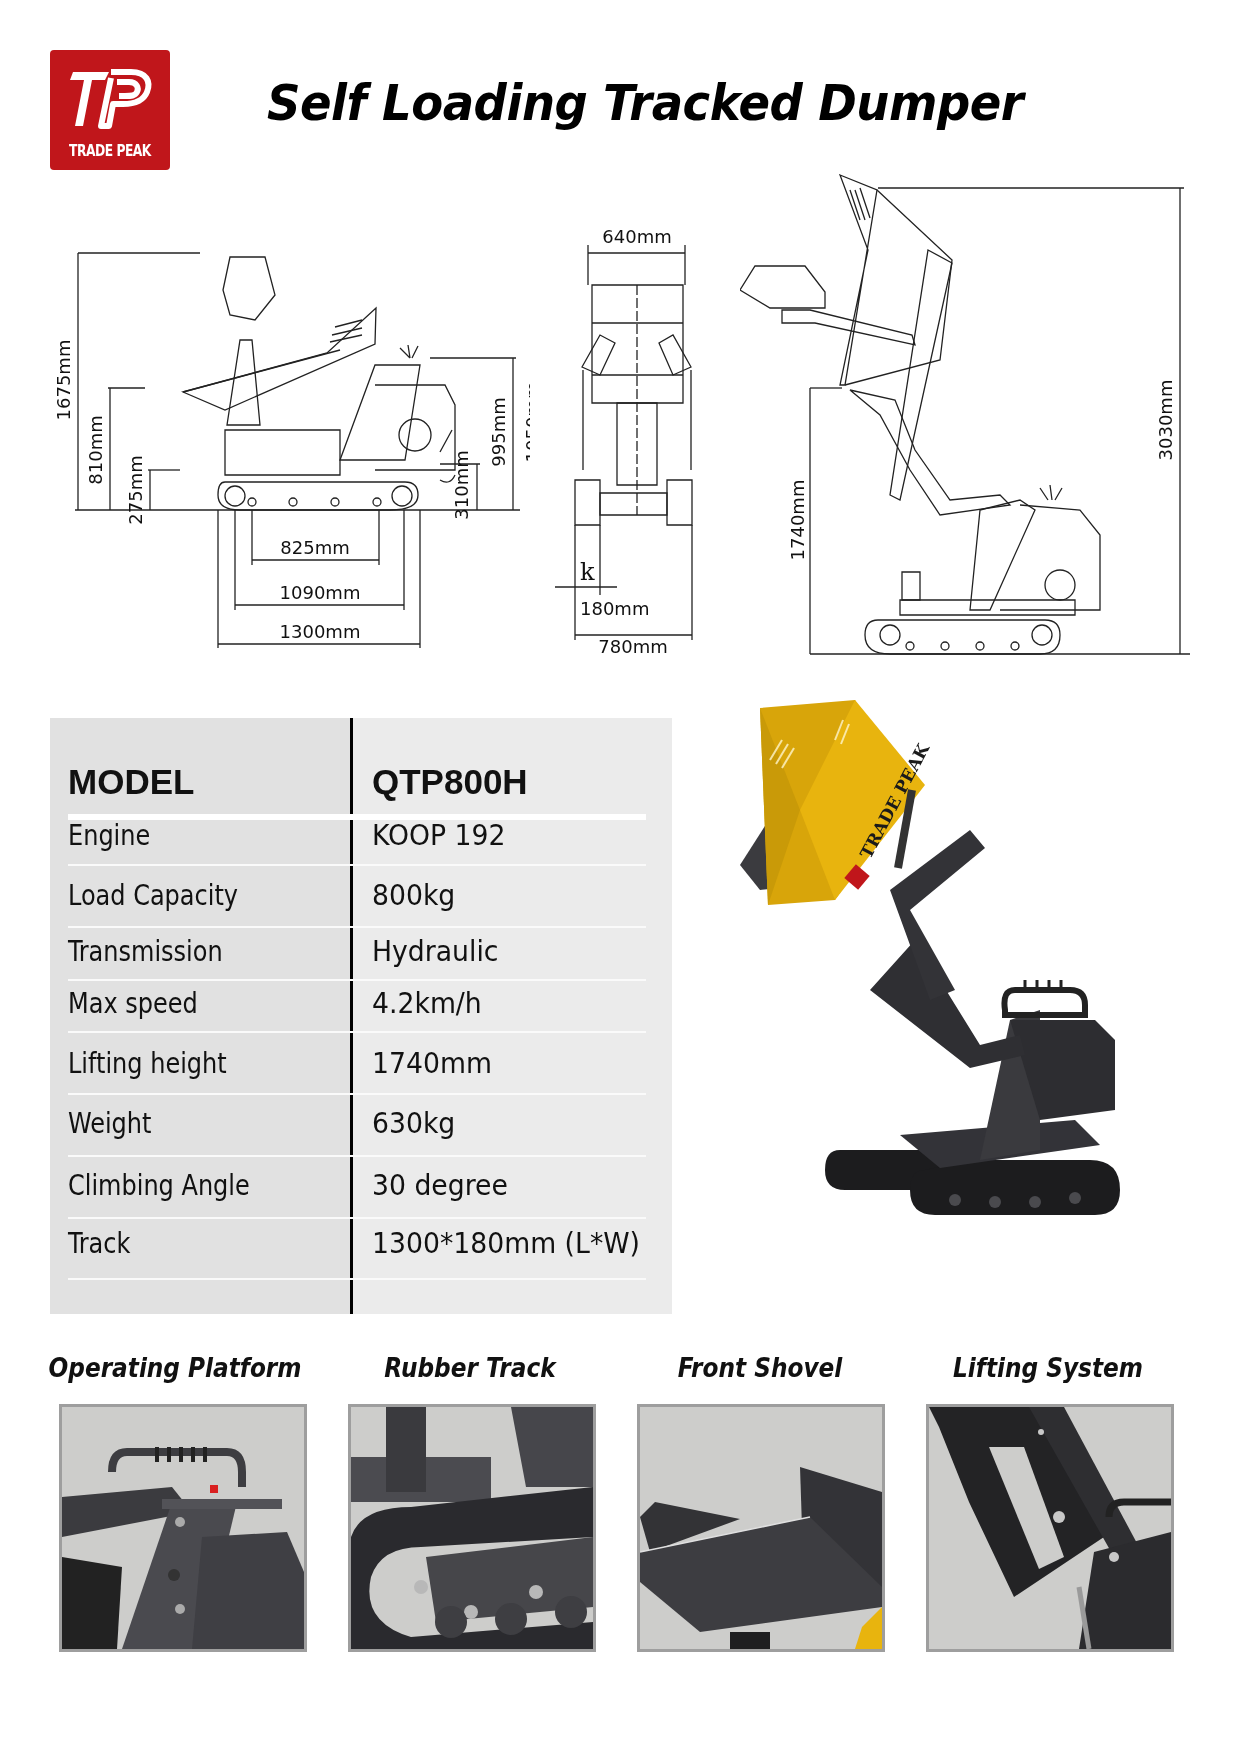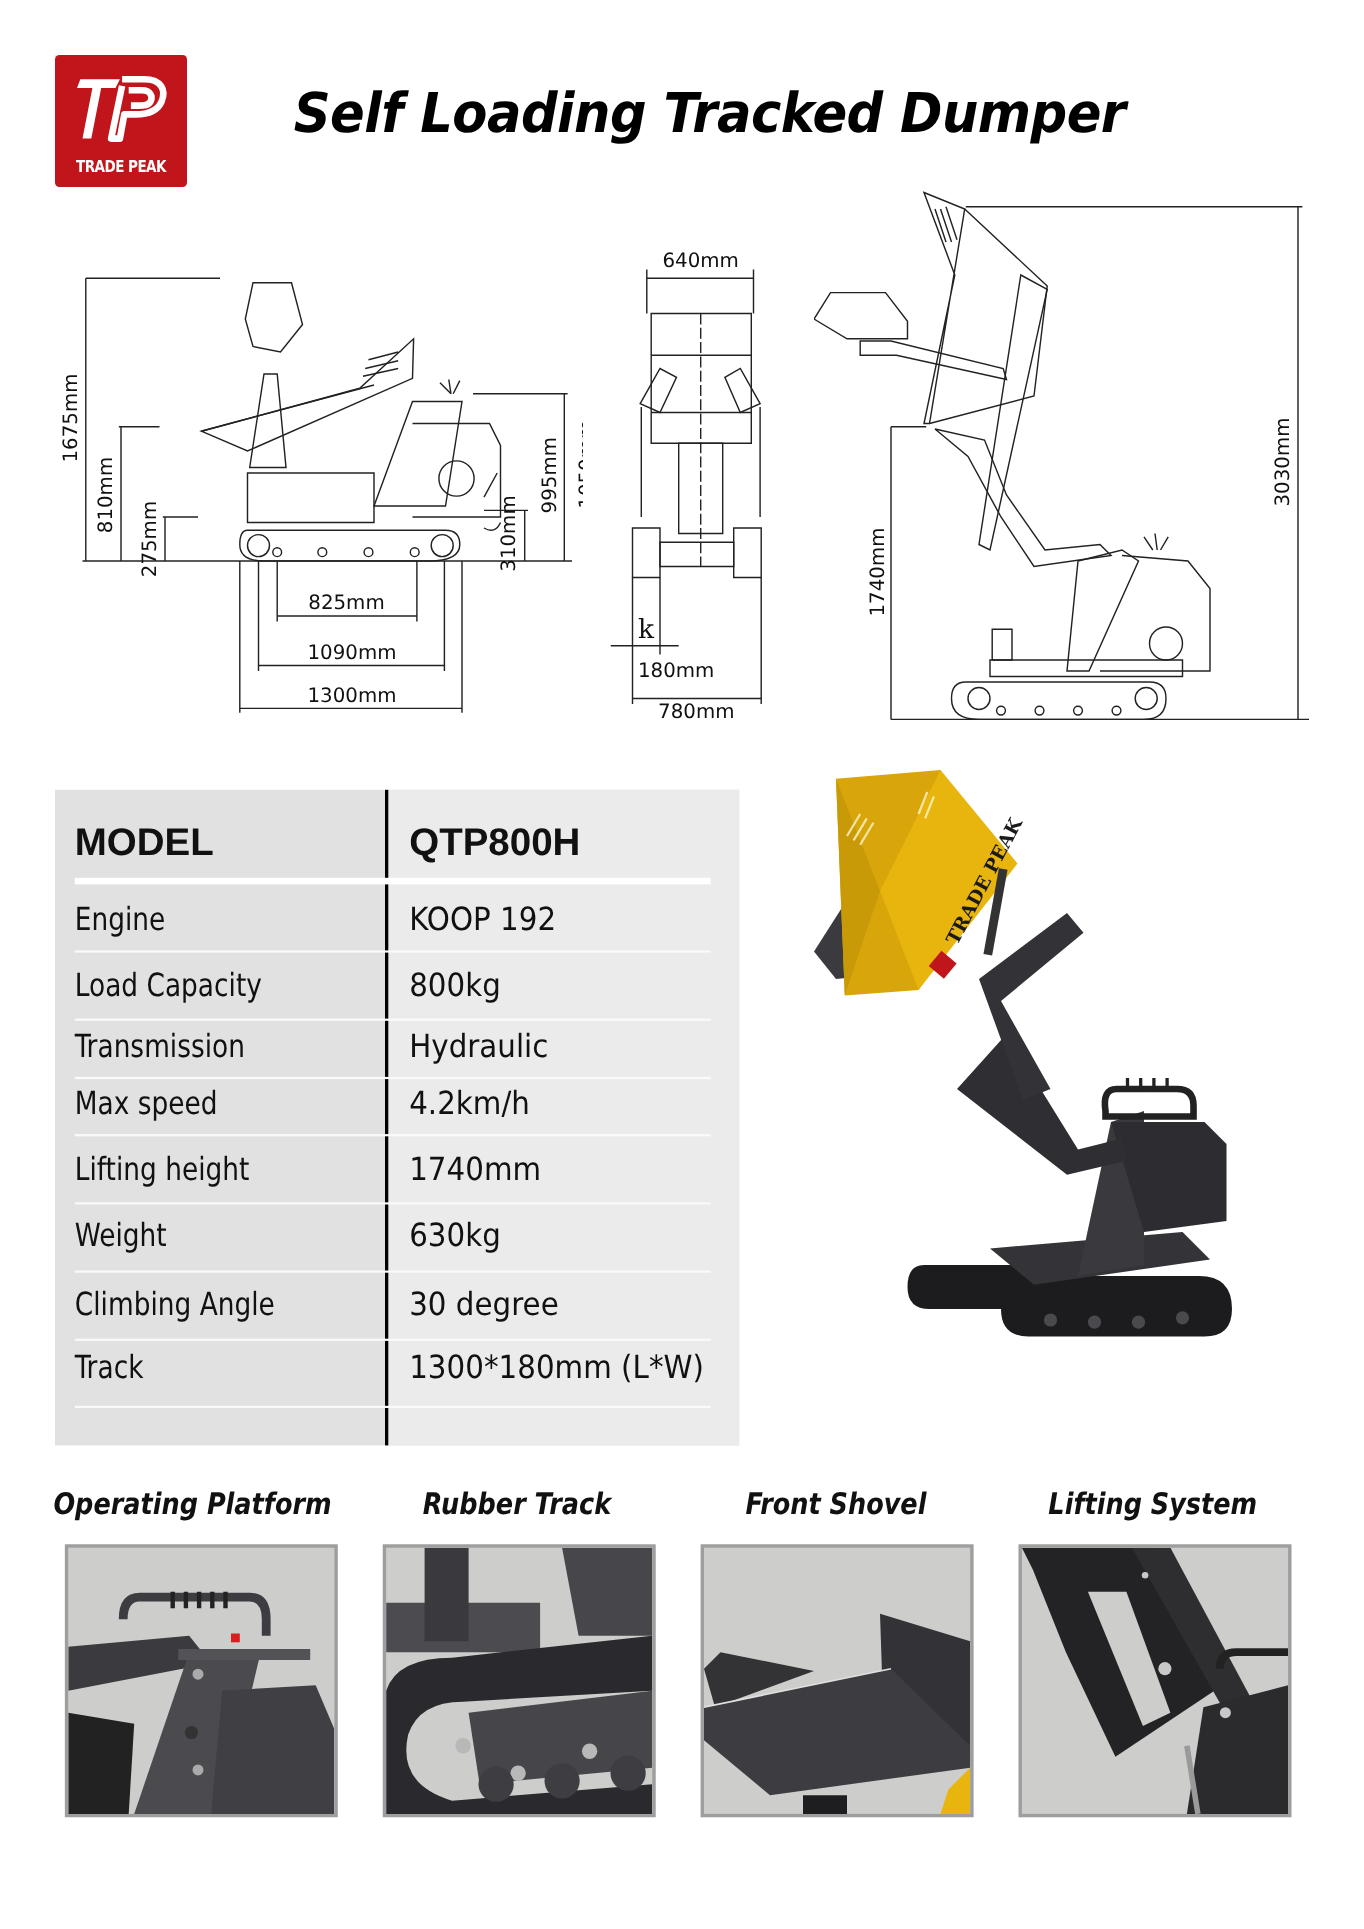--- a/index.html
+++ b/index.html
@@ -181,21 +181,21 @@
     </g>
     <text class="dim-label" transform="translate(64,350) rotate(-90)" text-anchor="middle">1740mm</text>
     <text class="dim-label" transform="translate(432,250) rotate(-90)" text-anchor="middle">3030mm</text>
   </svg>
 </div>
 
 <div class="spec-table">
   <div class="valcol"></div>
   <div class="divider"></div>
 
-  <div class="spec-row spec-head" style="top:0; height:84px;padding-left:40px;">
+  <div class="spec-row spec-head" style="top:16px; height:84px;padding-left:40px;">
     <div class="label" style="top:28px;">MODEL</div>
     <div class="value" style="top:28px;">QTP800H</div>
     <div class="hline" style="top:80px;"></div>
   </div>
 
   <div class="spec-row" style="top:86px;">
     <div class="label" style="top:14px;">Engine</div>
     <div class="value" style="top:14px;">KOOP 192</div>
     <div class="hline" style="top:60px;"></div>
   </div>

